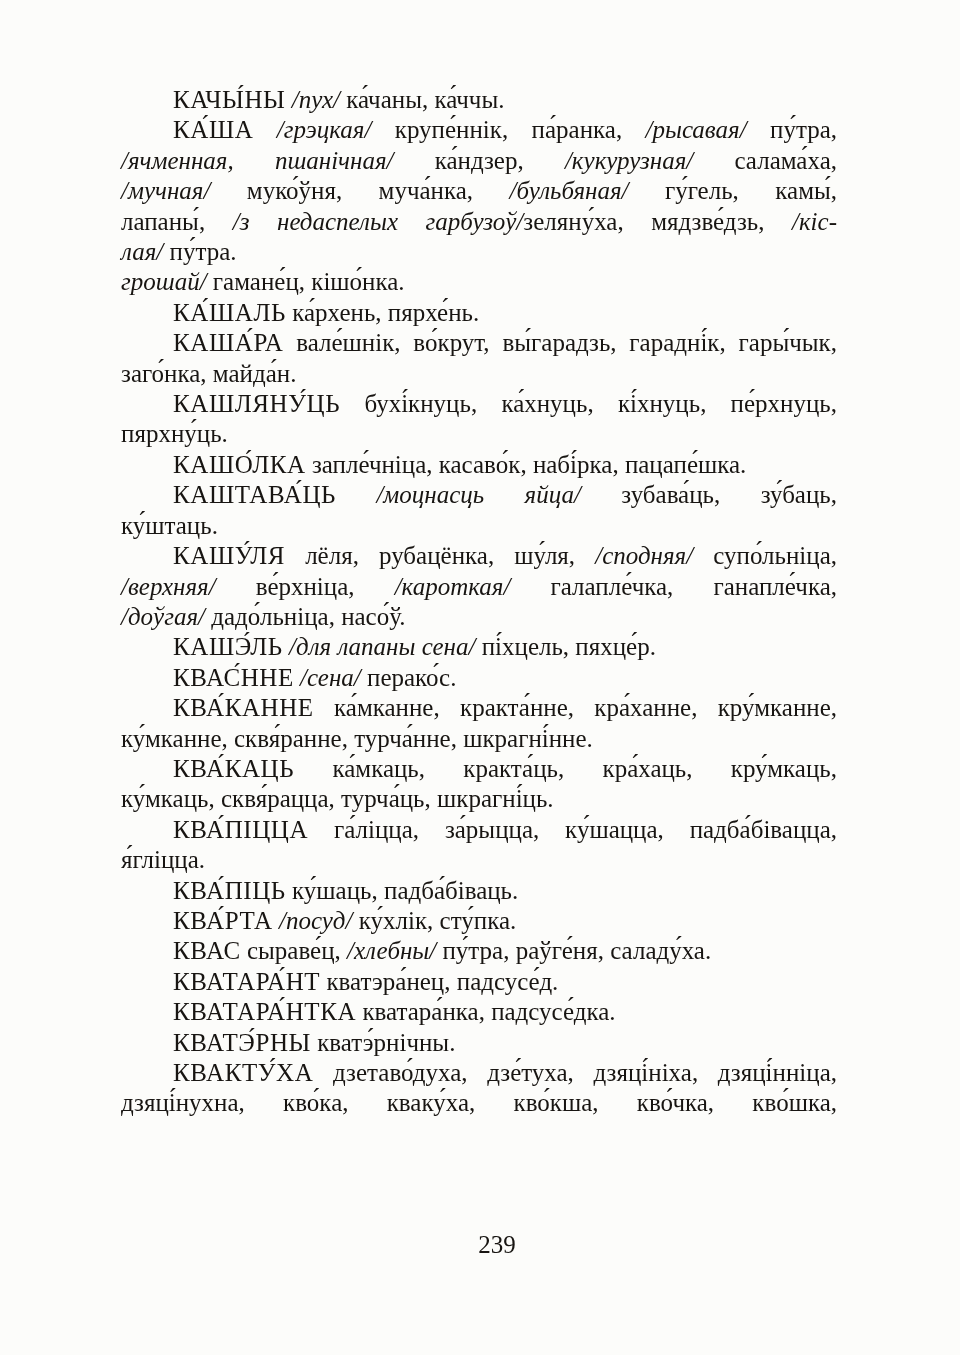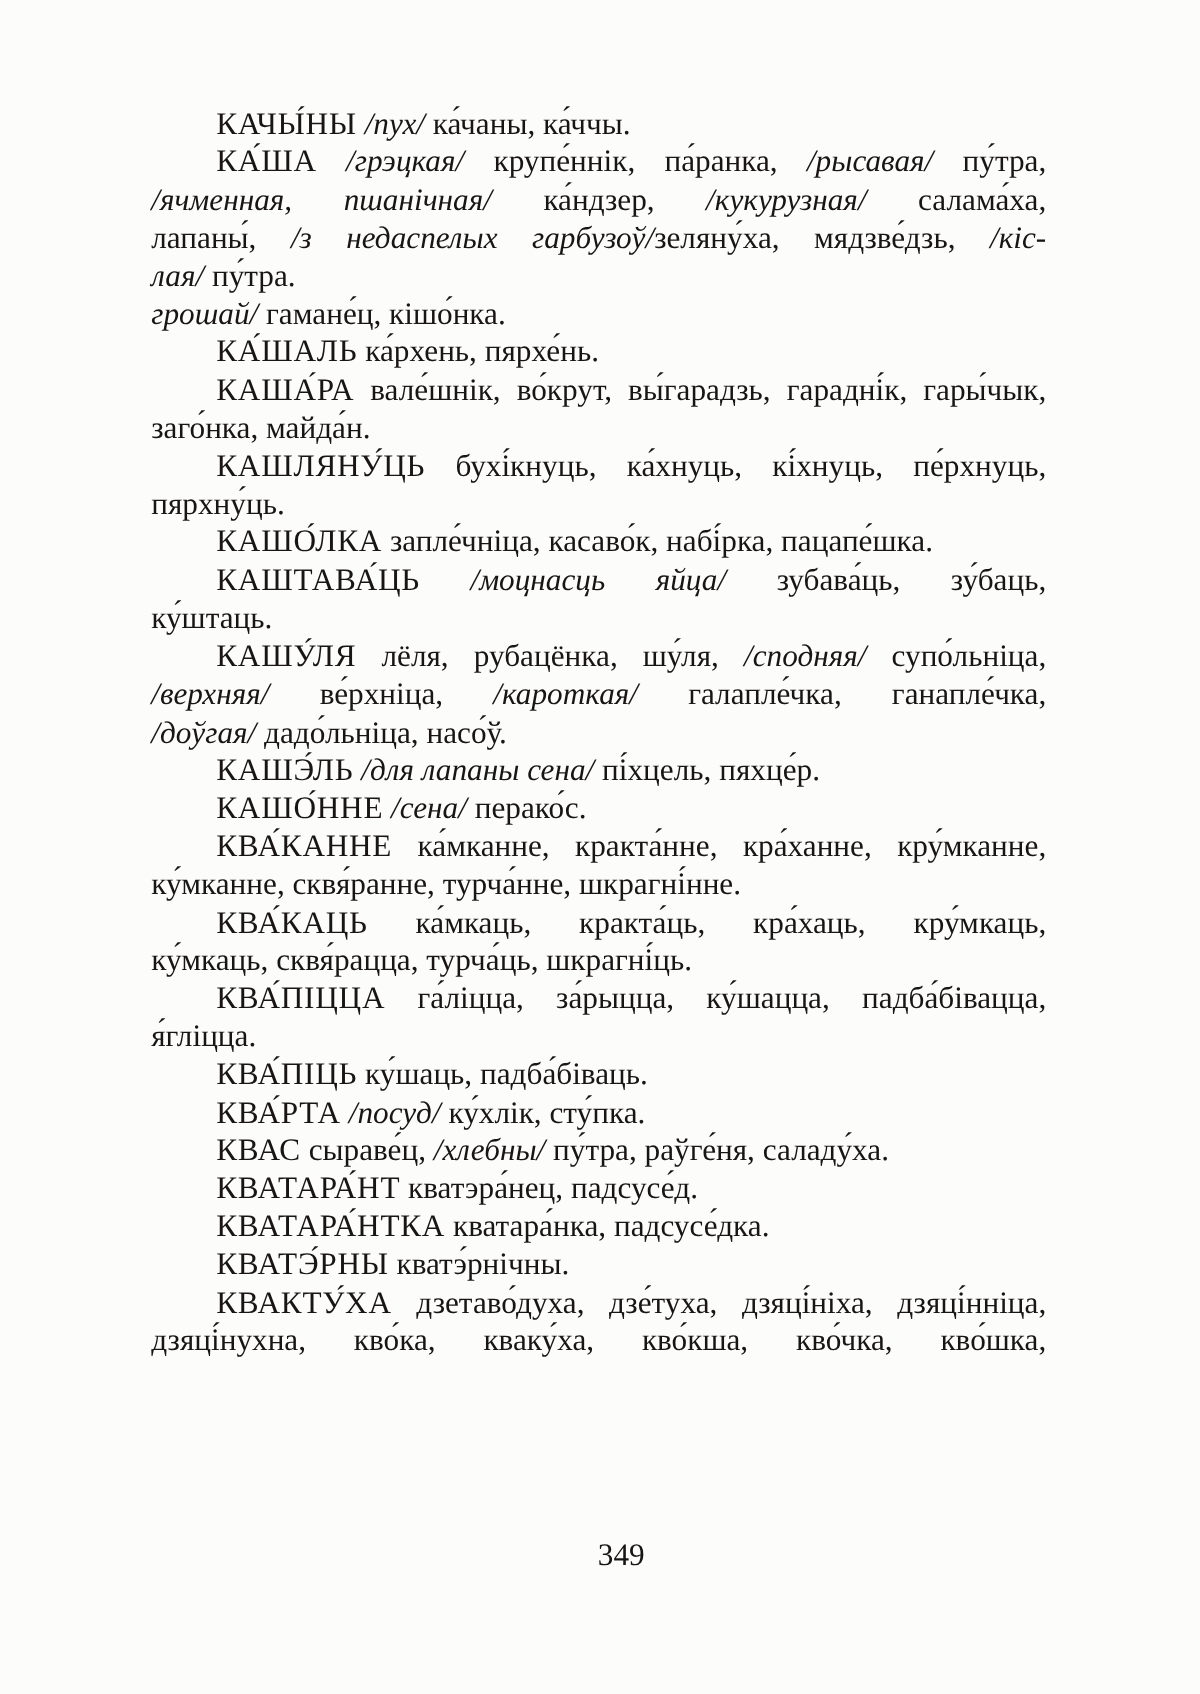--- a/index.html
+++ b/index.html
@@ -65,45 +65,46 @@
   }
 </style>
 </head>
 <body>
 
 <div class="scan-page">
   <div class="text-block">
       <div class="line nojust indent"><span class="headword">КАЧЫ́НЫ</span><span class="plain"> </span><span class="italic">/пух/</span><span class="plain"> ка́чаны, ка́ччы.</span></div>
       <div class="line just indent"><span class="headword">КА́ША</span><span class="plain"> </span><span class="italic">/грэцкая/</span><span class="plain"> крупе́ннік, па́ранка, </span><span class="italic">/рысавая/</span><span class="plain"> пу́тра,</span></div>
       <div class="line just"><span class="italic">/ячменная, пшанічная/</span><span class="plain"> ка́ндзер, </span><span class="italic">/кукурузная/</span><span class="plain"> салама́ха,</span></div>
+      <div class="line just"><span class="italic">/мучная/</span><span class="plain"> муко́ўня, муча́нка, </span><span class="italic">/бульбяная/</span><span class="plain"> гу́гель, камы́,</span></div>
       <div class="line just"><span class="plain">лапаны́, </span><span class="italic">/з недаспелых гарбузоў/</span><span class="plain">зеляну́ха, мядзве́дзь, </span><span class="italic">/кіс-</span></div>
       <div class="line nojust"><span class="italic">лая/</span><span class="plain"> пу́тра.</span></div>
       <div class="line nojust"><span class="italic">грошай/</span><span class="plain"> гамане́ц, кішо́нка.</span></div>
       <div class="line nojust indent"><span class="headword">КА́ШАЛЬ</span><span class="plain"> ка́рхень, пярхе́нь.</span></div>
       <div class="line just indent"><span class="headword">КАША́РА</span><span class="plain"> вале́шнік, во́крут, вы́гарадзь, гарадні́к, гары́чык,</span></div>
       <div class="line nojust"><span class="plain">заго́нка, майда́н.</span></div>
       <div class="line just indent"><span class="headword">КАШЛЯНУ́ЦЬ</span><span class="plain"> бухі́кнуць, ка́хнуць, кі́хнуць, пе́рхнуць,</span></div>
       <div class="line nojust"><span class="plain">пярхну́ць.</span></div>
       <div class="line nojust indent"><span class="headword">КАШО́ЛКА</span><span class="plain"> запле́чніца, касаво́к, набі́рка, пацапе́шка.</span></div>
       <div class="line just indent"><span class="headword">КАШТАВА́ЦЬ</span><span class="plain"> </span><span class="italic">/моцнасць яйца/</span><span class="plain"> зубава́ць, зу́баць,</span></div>
       <div class="line nojust"><span class="plain">ку́штаць.</span></div>
       <div class="line just indent"><span class="headword">КАШУ́ЛЯ</span><span class="plain"> лёля, рубацёнка, шу́ля, </span><span class="italic">/сподняя/</span><span class="plain"> супо́льніца,</span></div>
       <div class="line just"><span class="italic">/верхняя/</span><span class="plain"> ве́рхніца, </span><span class="italic">/кароткая/</span><span class="plain"> галапле́чка, ганапле́чка,</span></div>
       <div class="line nojust"><span class="italic">/доўгая/</span><span class="plain"> дадо́льніца, насо́ў.</span></div>
       <div class="line nojust indent"><span class="headword">КАШЭ́ЛЬ</span><span class="plain"> </span><span class="italic">/для лапаны сена/</span><span class="plain"> пі́хцель, пяхце́р.</span></div>
-      <div class="line nojust indent"><span class="headword">КАШО́ННЕ</span><span class="plain"> </span><span class="italic">/сена/</span><span class="plain"> перако́с.</span></div>
+      <div class="line nojust indent"><span class="headword">КВАС́ННЕ</span><span class="plain"> </span><span class="italic">/сена/</span><span class="plain"> перако́с.</span></div>
       <div class="line just indent"><span class="headword">КВА́КАННЕ</span><span class="plain"> ка́мканне, кракта́нне, кра́ханне, кру́мканне,</span></div>
       <div class="line nojust"><span class="plain">ку́мканне, сквя́ранне, турча́нне, шкрагні́нне.</span></div>
       <div class="line just indent"><span class="headword">КВА́КАЦЬ</span><span class="plain"> ка́мкаць, кракта́ць, кра́хаць, кру́мкаць,</span></div>
       <div class="line nojust"><span class="plain">ку́мкаць, сквя́рацца, турча́ць, шкрагні́ць.</span></div>
       <div class="line just indent"><span class="headword">КВА́ПІЦЦА</span><span class="plain"> га́ліцца, за́рыцца, ку́шацца, падба́бівацца,</span></div>
       <div class="line nojust"><span class="plain">я́гліцца.</span></div>
       <div class="line nojust indent"><span class="headword">КВА́ПІЦЬ</span><span class="plain"> ку́шаць, падба́біваць.</span></div>
       <div class="line nojust indent"><span class="headword">КВА́РТА</span><span class="plain"> </span><span class="italic">/посуд/</span><span class="plain"> ку́хлік, сту́пка.</span></div>
       <div class="line nojust indent"><span class="headword">КВАС</span><span class="plain"> сыраве́ц, </span><span class="italic">/хлебны/</span><span class="plain"> пу́тра, раўге́ня, саладу́ха.</span></div>
       <div class="line nojust indent"><span class="headword">КВАТАРА́НТ</span><span class="plain"> кватэра́нец, падсусе́д.</span></div>
       <div class="line nojust indent"><span class="headword">КВАТАРА́НТКА</span><span class="plain"> кватара́нка, падсусе́дка.</span></div>
       <div class="line nojust indent"><span class="headword">КВАТЭ́РНЫ</span><span class="plain"> кватэ́рнічны.</span></div>
       <div class="line just indent"><span class="headword">КВАКТУ́ХА</span><span class="plain"> дзетаво́духа, дзе́туха, дзяці́ніха, дзяці́нніца,</span></div>
       <div class="line just"><span class="plain">дзяці́нухна, кво́ка, кваку́ха, кво́кша, кво́чка, кво́шка,</span></div>
     </div>
-  <div class="page-number">349</div>
+  <div class="page-number">239</div>
 </div>
 
 </body></html>

